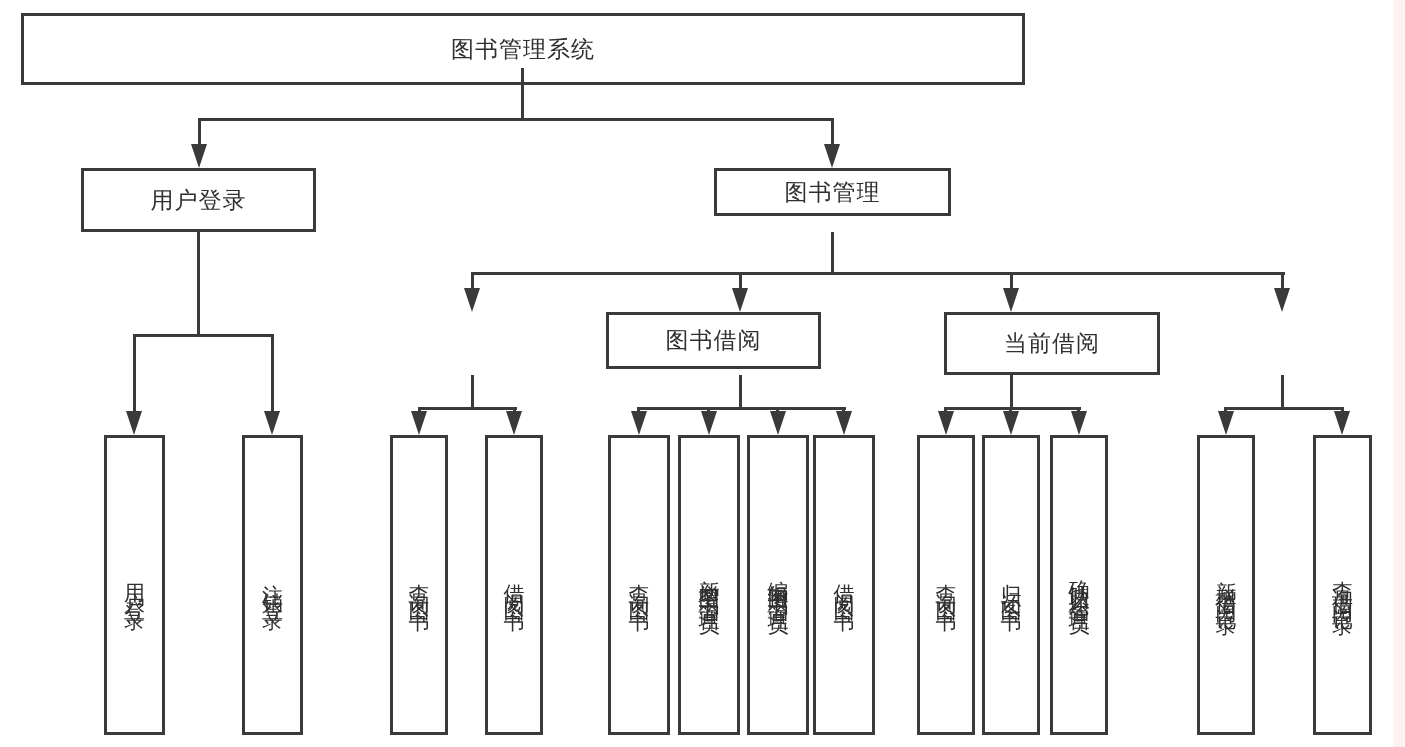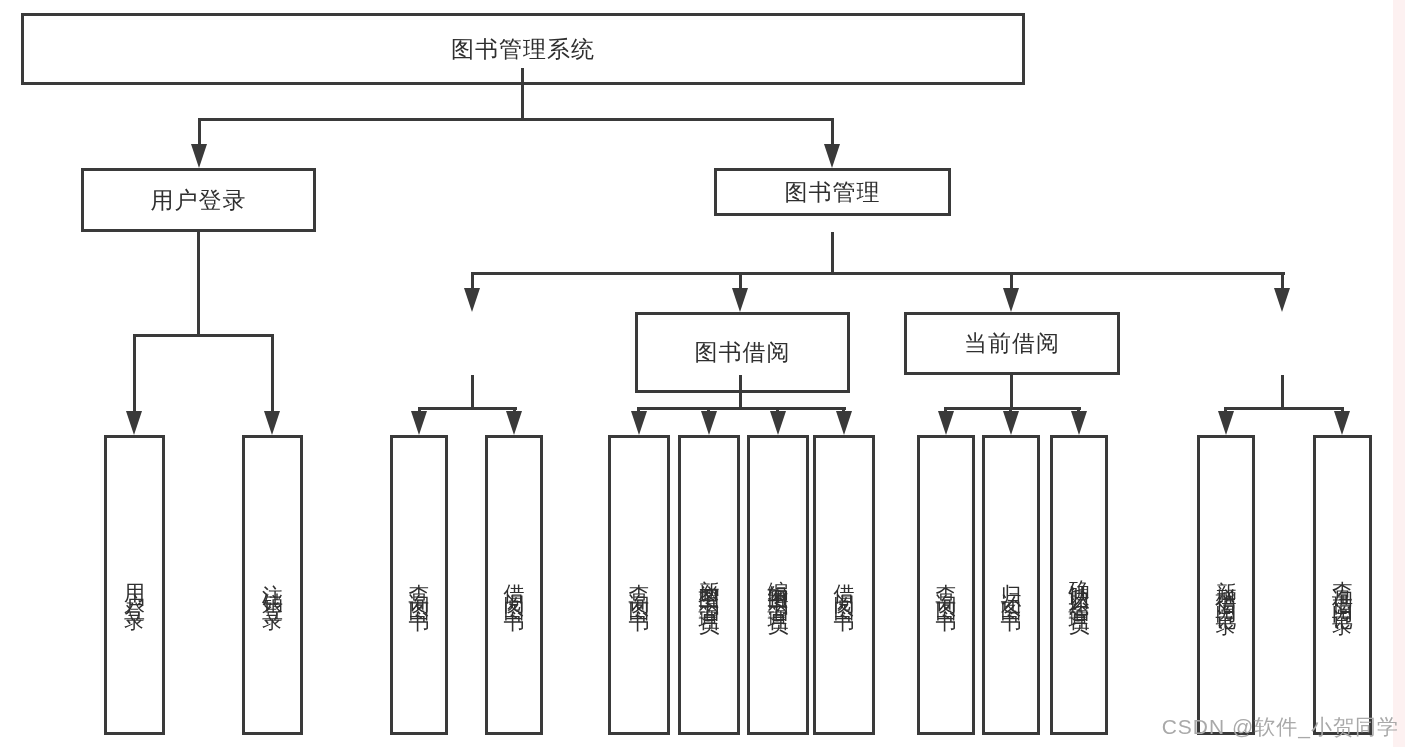--- a/index.html
+++ b/index.html
@@ -89,22 +89,22 @@
   <div class="hline" style="left:471px;top:272px;width:814px;height:3px;"></div>
   <div class="vline" style="left:471px;top:272px;width:3px;height:20px;"></div>
   <div class="arrow" style="left:464px;top:288px;"></div>
   <div class="vline" style="left:739px;top:272px;width:3px;height:20px;"></div>
   <div class="arrow" style="left:732px;top:288px;"></div>
   <div class="vline" style="left:1010px;top:272px;width:3px;height:20px;"></div>
   <div class="arrow" style="left:1003px;top:288px;"></div>
   <div class="vline" style="left:1281px;top:272px;width:3px;height:20px;"></div>
   <div class="arrow" style="left:1274px;top:288px;"></div>
 
-  <div class="box" style="left:635px;top:312px;width:215px;height:81px;">图书借阅</div>
-  <div class="box" style="left:904px;top:312px;width:216px;height:63px;">当前借阅</div>
+  <div class="box" style="left:606px;top:312px;width:215px;height:57px;">图书借阅</div>
+  <div class="box" style="left:944px;top:312px;width:216px;height:63px;">当前借阅</div>
 
   <div class="vline" style="left:471px;top:375px;width:3px;height:32px;"></div>
   <div class="hline" style="left:418px;top:407px;width:99px;height:3px;"></div>
   <div class="vline" style="left:418px;top:407px;width:3px;height:6px;"></div>
   <div class="arrow" style="left:411px;top:411px;"></div>
   <div class="vline" style="left:513px;top:407px;width:3px;height:6px;"></div>
   <div class="arrow" style="left:506px;top:411px;"></div>
 
   <div class="vline" style="left:739px;top:375px;width:3px;height:32px;"></div>
   <div class="hline" style="left:637px;top:407px;width:209px;height:3px;"></div>
@@ -144,15 +144,14 @@
   <div class="box vbox" style="left:747px;top:435px;width:62px;height:300px;letter-spacing:5px;">编辑图书（管理员）</div>
   <div class="box vbox" style="left:813px;top:435px;width:62px;height:300px;">借阅图书</div>
 
   <div class="box vbox" style="left:917px;top:435px;width:58px;height:300px;">查询图书</div>
   <div class="box vbox" style="left:982px;top:435px;width:58px;height:300px;">归还图书</div>
   <div class="box vbox" style="left:1050px;top:435px;width:58px;height:300px;letter-spacing:5px;">确认归还（管理员）</div>
 
   <div class="box vbox" style="left:1197px;top:435px;width:58px;height:300px;letter-spacing:7px;">新增借阅记录</div>
   <div class="box vbox" style="left:1313px;top:435px;width:59px;height:300px;letter-spacing:7px;">查询借阅记录</div>
 
-  <div class="watermark">CSDN @软件_小贺同学</div>
 
 </div>
 
 </body></html>

